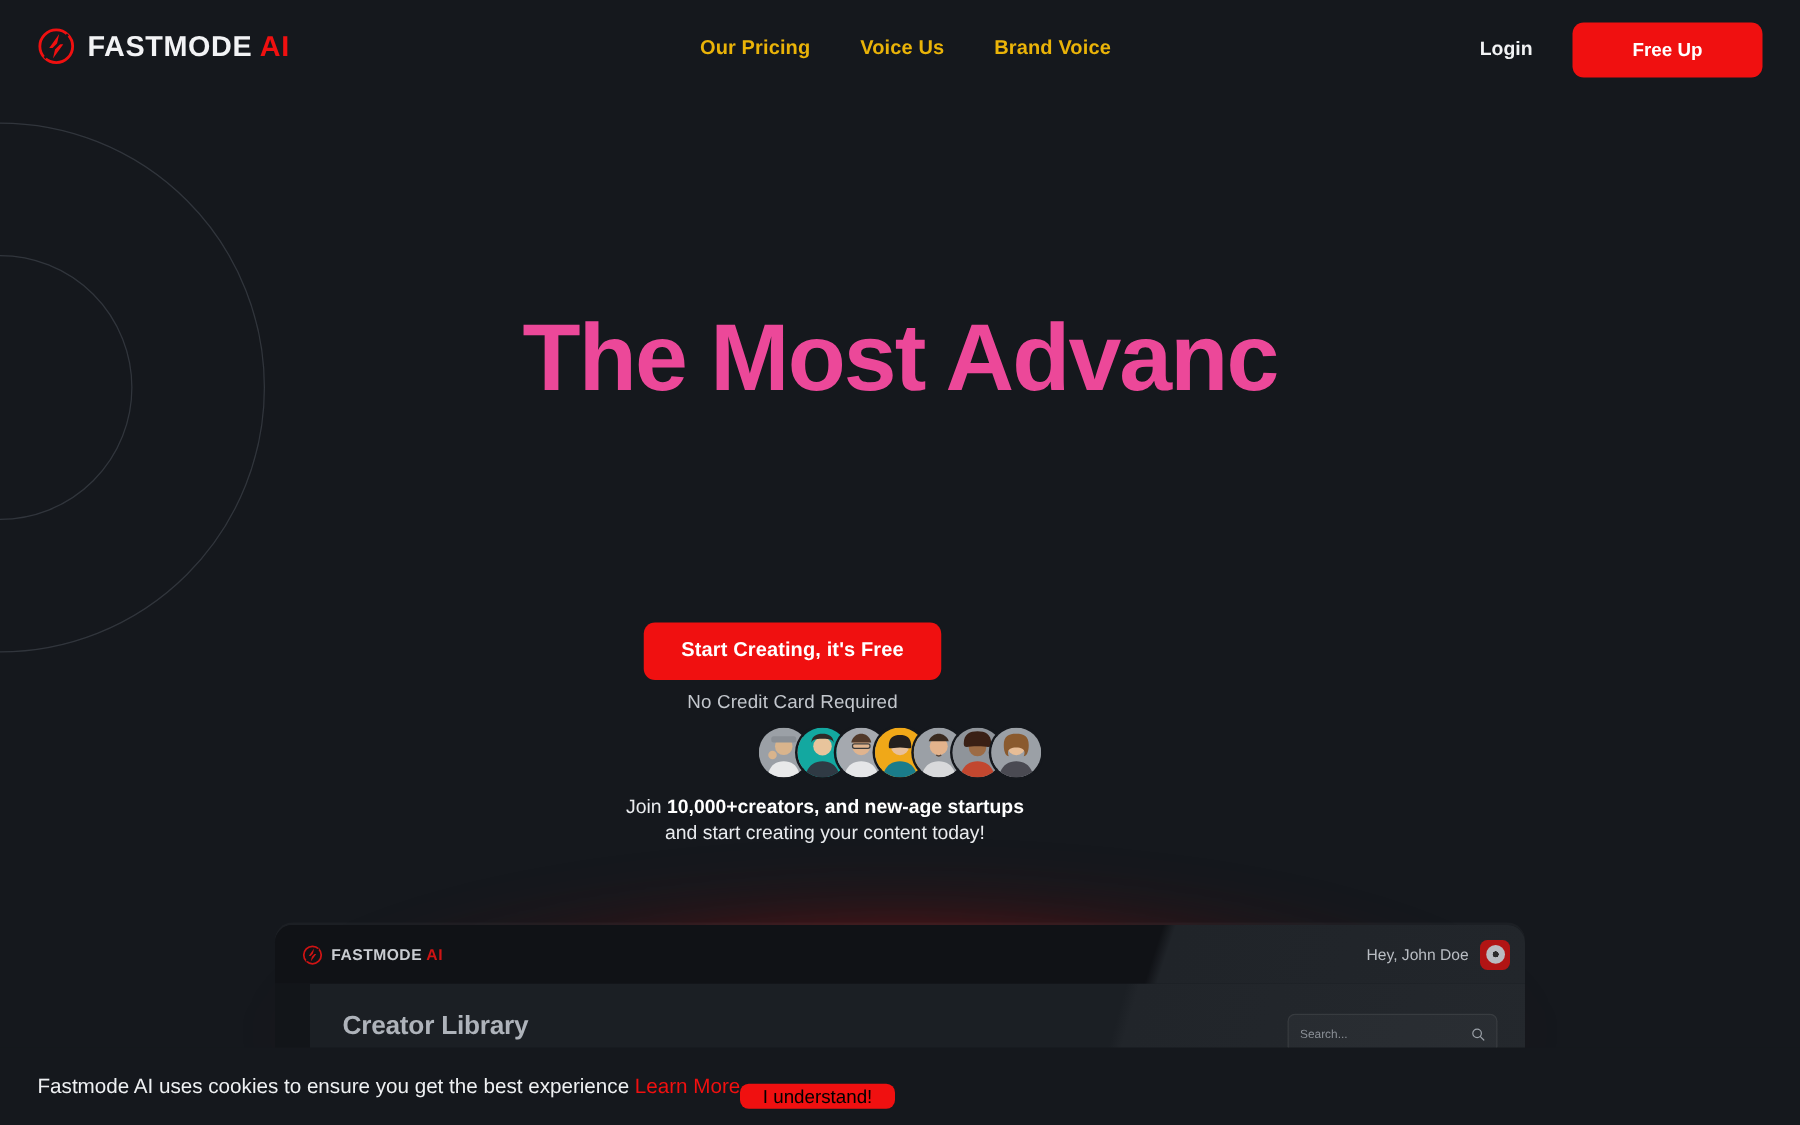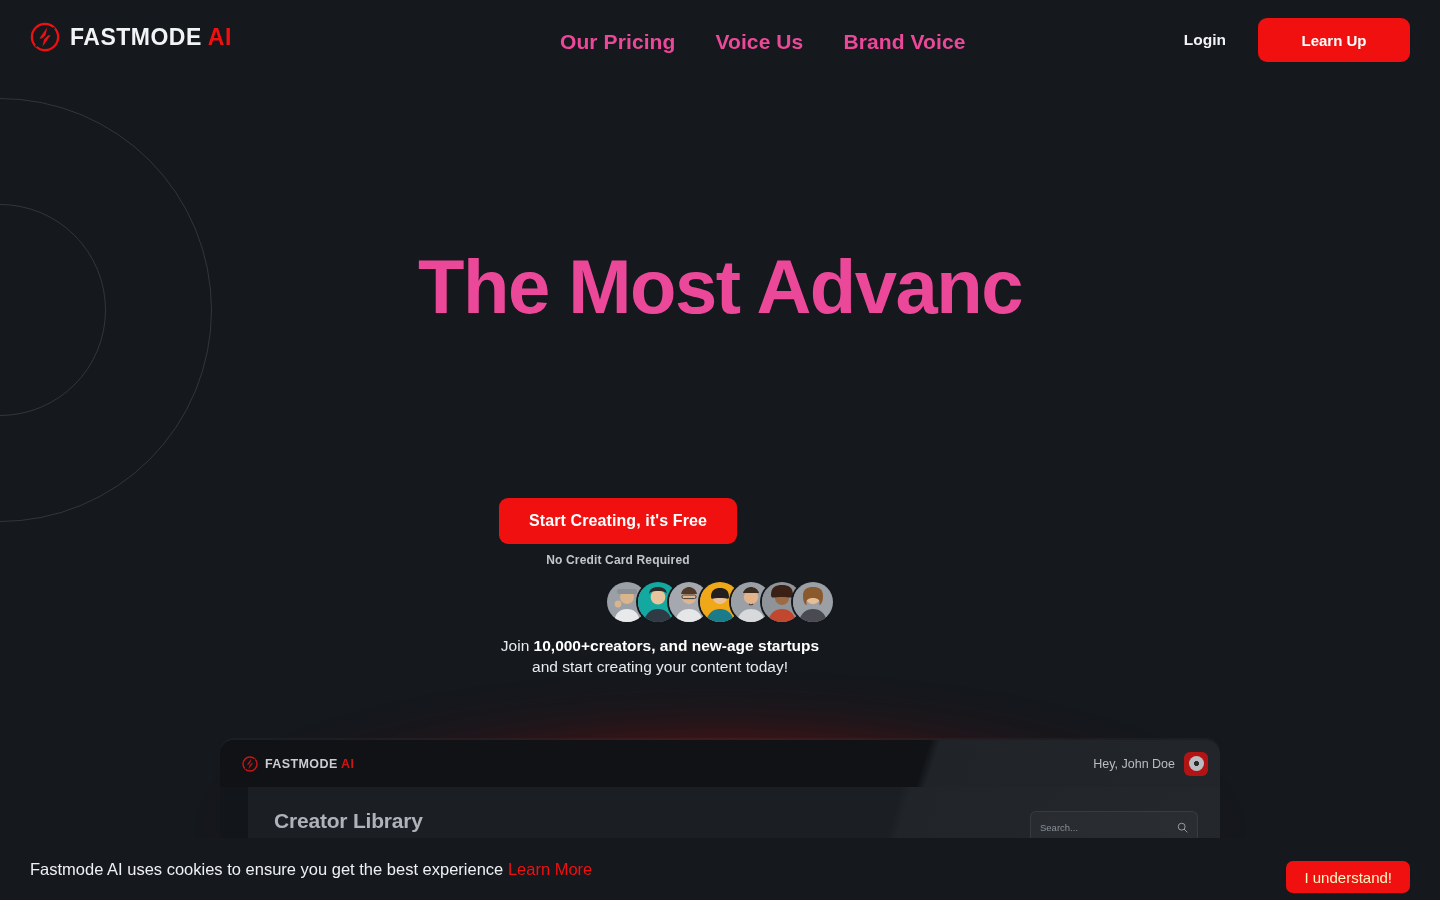--- a/index.html
+++ b/index.html
@@ -31,21 +31,21 @@
   .brand { position:absolute; left:30px; top:22px; display:flex; align-items:center; gap:10px; }
   .bolt-icon { width:30px; height:30px; display:block; }
   .brand-text {
     font-size:23px; font-weight:700; letter-spacing:0.5px;
     color:#f2f3f5; line-height:1;
   }
   .brand-text .ai { color:#f01010; }
 
   .nav { position:absolute; left:560px; top:30px; display:flex; gap:40px; align-items:center; }
   .nav a {
-    color:#ec4899; font-size:21px; font-weight:700;
+    color:#eab308; font-size:16px; font-weight:700;
     text-decoration:none; letter-spacing:0.1px; white-space:nowrap;
   }
 
   .header-right { position:absolute; right:30px; top:18px; display:flex; align-items:center; gap:32px; }
   .login-link {
     color:#f2f3f5; font-size:15.5px; font-weight:700; text-decoration:none;
   }
   .signup-btn {
     background:#f01010; color:#ffffff; border:none;
     font-family:inherit; font-size:15px; font-weight:700;
@@ -53,28 +53,28 @@
     min-width:152px;
   }
 
   
   .hero-title {
     position:absolute; left:0; top:246px; width:1440px;
     text-align:center; color:#ec4899;
     font-size:76px; font-weight:700; letter-spacing:-1.5px; line-height:1.08;
   }
 
-  .cta-wrap { position:absolute; left:0; top:498px; width:1236px; text-align:center; }
+  .cta-wrap { position:absolute; left:16px; top:498px; width:1236px; text-align:center; }
   .cta-btn {
     background:#f01010; color:#fff; border:none; font-family:inherit;
     font-size:16px; font-weight:700; letter-spacing:0.1px;
     padding:0 30px; height:46px; border-radius:9px; cursor:pointer;
   }
   .cta-note {
-    margin-top:9px; font-size:12px; color:#c3c7cd; letter-spacing:0.15px;font-weight:bold;
+    margin-top:9px; font-size:15px; color:#c3c7cd; letter-spacing:0.15px;
   }
 
   .avatars {
     position:absolute; left:0; top:582px; width:1440px;
     display:flex; justify-content:center; align-items:center;
   }
   .avatar-row { display:flex; }
   .avatar {
     width:40px; height:40px; border-radius:50%;
     margin-left:-9px; overflow:hidden; position:relative;
@@ -140,27 +140,27 @@
     border:1px solid rgba(255,255,255,0.07); background:rgba(255,255,255,0.03);
     display:flex; align-items:center; justify-content:space-between;
     padding:0 9px;
   }
   .preview-search-text { font-size:9.5px; color:#8b9097; }
 
   
   .cookie-bar {
     position:absolute; left:0; bottom:0; width:1440px; height:62px;
     background:#15181d; display:flex; align-items:center;
-    justify-content:space-between; padding:0 30px; z-index:40;
+    padding:0 30px; z-index:40;
   }
   .cookie-text { font-size:16.5px; color:#eef0f2; }
   .cookie-link { color:#f01010; text-decoration:none; }
   .cookie-btn {
-    background:#f01010; color:#fef9c3; border:none; font-family:inherit;
-    font-size:15px; font-weight:400; padding:0 18px; height:32px;
+    background:#f01010; color:#000000; border:none; font-family:inherit;
+    font-size:15px; font-weight:400; padding:0 18px; height:20px;
     border-radius:7px; cursor:pointer;margin-top:16px;
   }
 </style>
 </head>
 <body>
 
 <div id="page">
 
   <div class="deco-circles">
     <div class="deco-ring ring-outer"></div>
@@ -182,21 +182,21 @@
     </div>
 
     <nav class="nav">
       <a href="#">Our Pricing</a>
       <a href="#">Voice Us</a>
       <a href="#">Brand Voice</a>
     </nav>
 
     <div class="header-right">
       <a href="#" class="login-link">Login</a>
-      <button class="signup-btn">Learn Up</button>
+      <button class="signup-btn">Free Up</button>
     </div>
   </div>
 
   <h1 class="hero-title">The Most Advanc</h1>
 
   <div class="cta-wrap">
     <button class="cta-btn">Start Creating, it's Free</button>
     <div class="cta-note">No Credit Card Required</div>
   </div>
 

